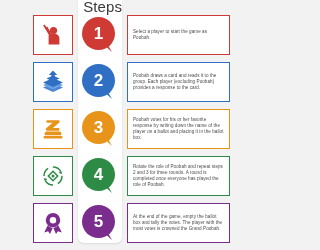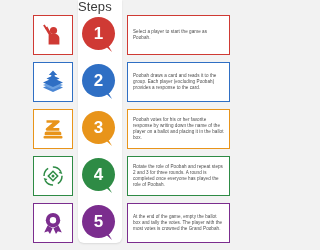--- a/index.html
+++ b/index.html
@@ -30,22 +30,22 @@
     background: #ffffff;
     border-radius: 0 0 6px 6px;
     box-shadow: 0 1px 2px rgba(0,0,0,0.10);
     z-index: 3;
   }
   .steps-title {
     position: absolute;
     left: 78px;
     top: 1px;
     width: 44px;
-    text-align: left;
-    font-size: 13px;
+    text-align: right;
+    font-size: 15px;
     color: #3a3a3a;
     letter-spacing: 0.1px;
     z-index: 5;
     line-height: 12px;
   }
 
   
   .rows {
     position: absolute;
     left: 0;

